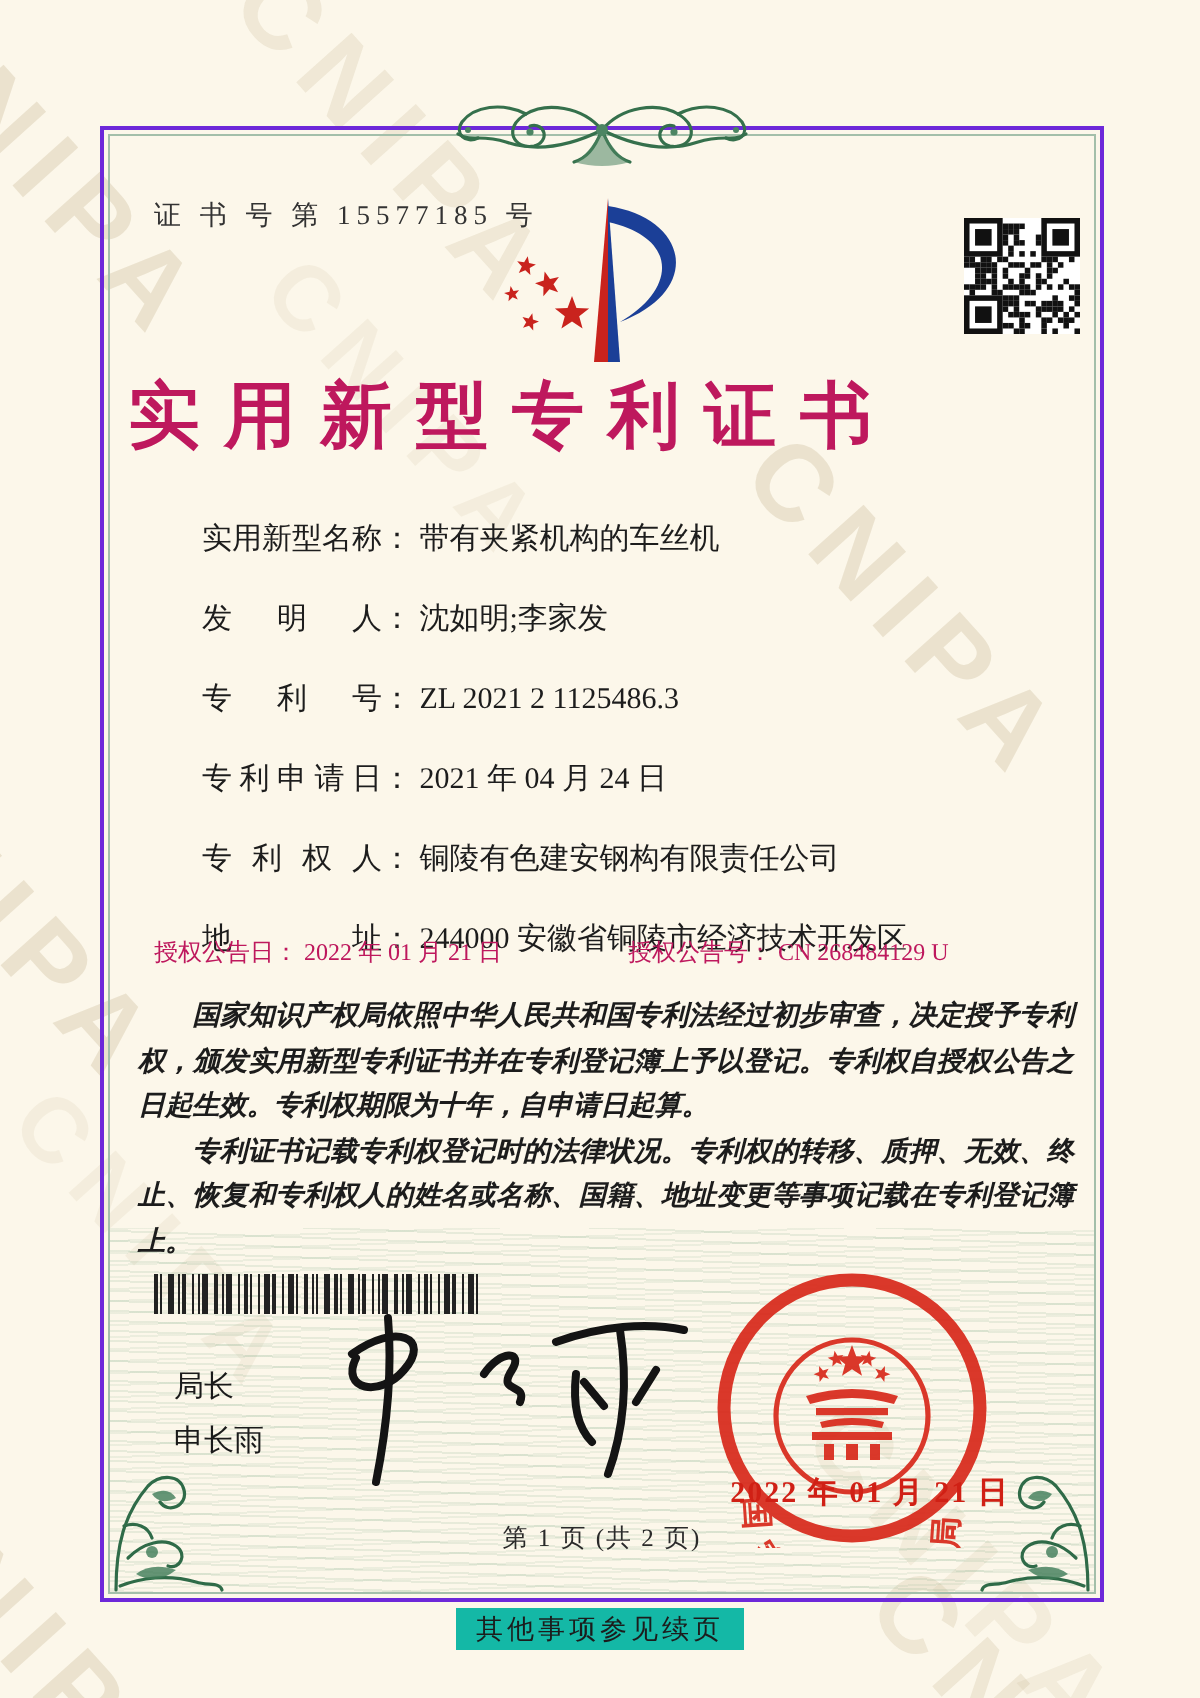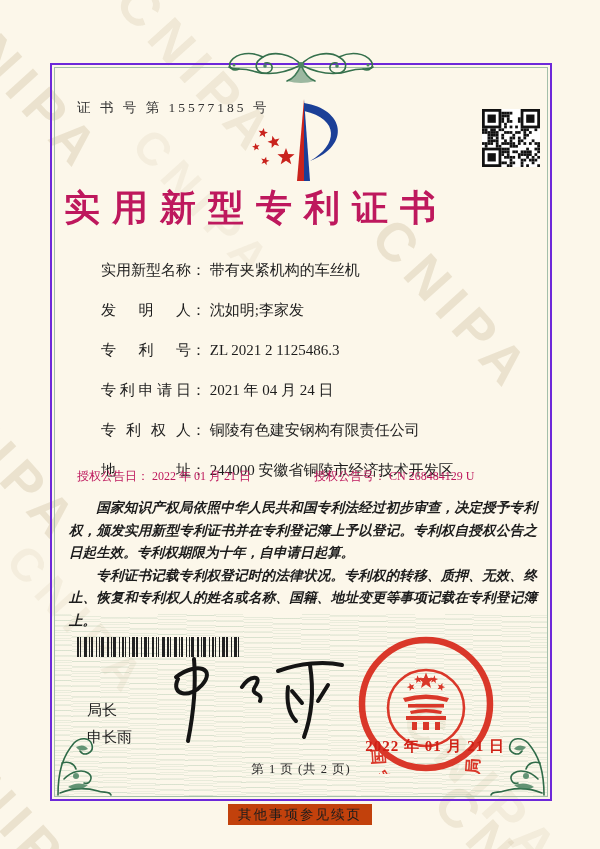--- a/index.html
+++ b/index.html
@@ -93,40 +93,40 @@
     font-size:13.6px; line-height:22.5px; color:#1c1c1c;
     font-style:italic; text-align:justify;
   }
   .paras p { text-indent:2em;font-weight:bold; }
 
   
   .barcode { position:absolute; left:25px; top:572px; width:168px; height:20px; }
   .signer {
     position:absolute; left:35px; top:615px;
     font-family:"Liberation Sans","DejaVu Sans",sans-serif;
-    font-size:15px; color:#1a1a1a; line-height:27px;margin-top:16px;
+    font-size:15px; color:#1a1a1a; line-height:27px;
   }
   .signature-svg { position:absolute; left:98px; top:588px; width:210px; height:100px; }
   .seal { position:absolute; left:304px; top:569px; width:140px; height:140px; }
   .seal-date {
     position:absolute; left:278px; top:672px; width:210px;
     text-align:center; font-size:15px; letter-spacing:1px;
     color:#d02015; font-weight:bold; white-space:nowrap;
   }
 
   
   .page-no {
     position:absolute; left:0; top:696px; width:100%;
     text-align:center; font-size:12.5px; letter-spacing:1px; color:#2a2a2a;
   }
   .continuation {
     position:absolute; left:0; top:806px; width:100%;
     text-align:center; font-size:13.5px; letter-spacing:2px; color:#1c1c1c; z-index:3;
   }
-  .continuation span { background:#c2410c; padding:3px 10px; }
+  .continuation span { background:#14b8a6; padding:3px 10px; }
 </style>
 </head>
 <body>
 
 <div class="wm wm1">CNIPA</div>
 <div class="wm wm2">CNIPA</div>
 <div class="wm wm3">CNIPA</div>
 <div class="wm wm4">CNIPA</div>
 <div class="wm wm5">CNIPA</div>
 <div class="wm wm6">CNIPA</div>

